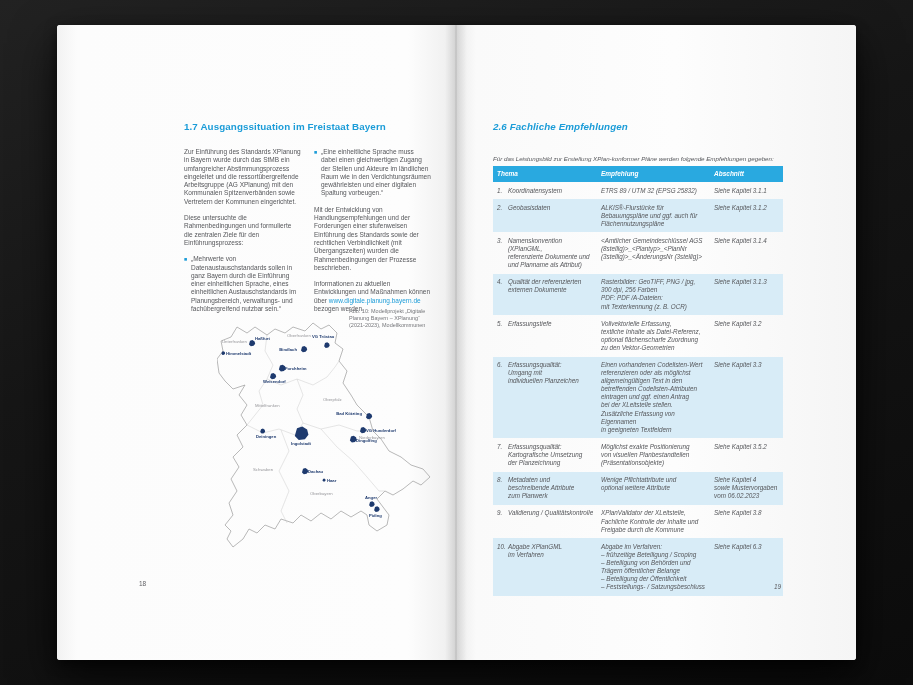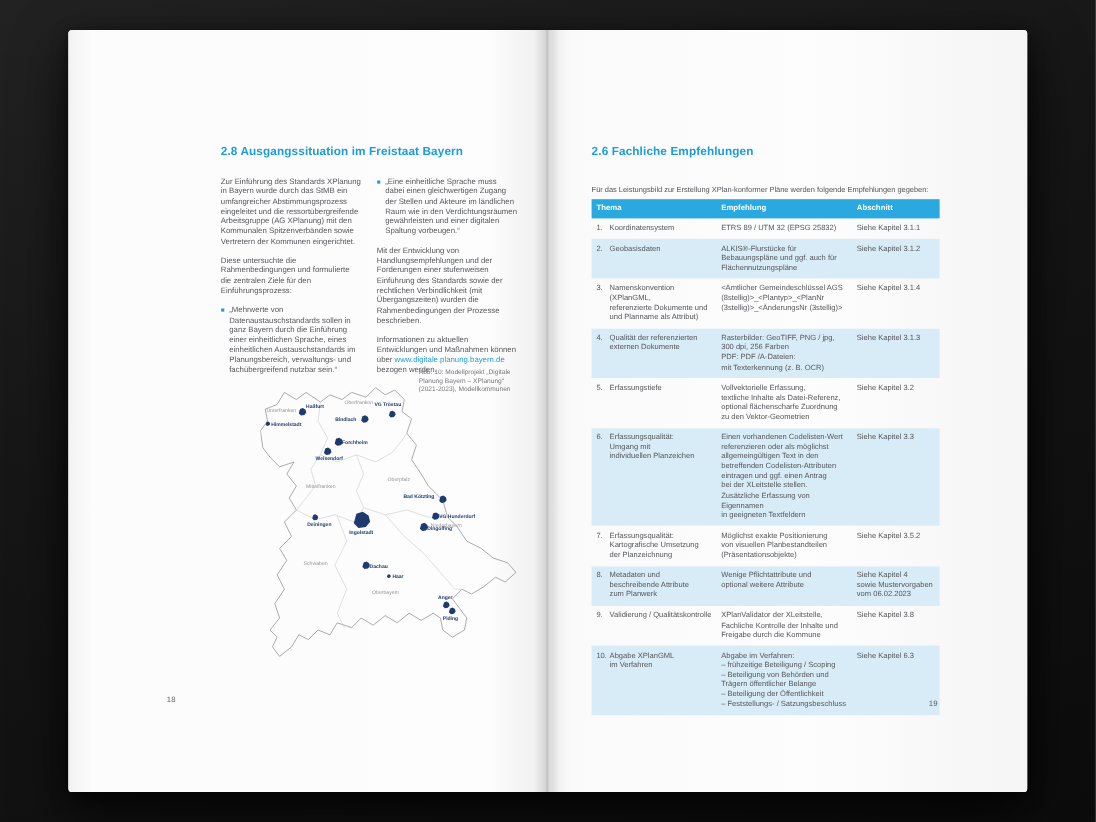--- a/index.html
+++ b/index.html
@@ -4,21 +4,21 @@
 <style>
   html,body{margin:0;padding:0;width:913px;height:685px;overflow:hidden;
     font-family:"Liberation Sans",sans-serif;
     background:linear-gradient(160deg,#222222 0%,#161616 40%,#0c0c0c 100%);}
   .spread{position:absolute;left:57px;top:25px;width:799px;height:635px;border-radius:3px;
     box-shadow:0 18px 45px rgba(0,0,0,.7),0 4px 12px rgba(0,0,0,.5);background:#f7f7f7;}
   .page{position:absolute;top:0;height:635px;overflow:hidden;}
   .page-left{left:0;width:399px;border-radius:3px 0 0 3px;
     background:linear-gradient(90deg,#f2f2f2 0%,#fcfcfc 5%,#fdfdfd 88%,#ededed 100%);}
   .page-right{left:399px;width:400px;border-radius:0 3px 3px 0;
-    background:linear-gradient(90deg,#ebebeb 0%,#fafafa 5%,#fdfdfd 55%,#f5f5f5 100%);}
+    background:linear-gradient(90deg,#ebebeb 0%,#fafafa 5%,#fdfdfd 55%,#f5f5f5 100%);font-style:italic;}
   .fold{position:absolute;left:388px;top:0;width:22px;height:635px;pointer-events:none;
     background:linear-gradient(90deg,rgba(0,0,0,0) 0%,rgba(0,0,0,.10) 44%,rgba(70,70,70,.28) 50%,rgba(0,0,0,.09) 56%,rgba(0,0,0,0) 100%);}
   .h2{position:absolute;margin:0;font-size:9.8px;font-weight:bold;color:#1b9cd8;letter-spacing:.1px;}
   .bodytext{font-size:6.5px;line-height:8.3px;color:#55565a;}
   .cols{position:absolute;left:127px;top:123px;width:248px;display:flex;gap:13px;}
   .col{width:117px;}
   .col p{margin:0 0 8px 0;}
   .bullet{display:flex;margin:0 0 8px 0;}
   .bmark{color:#1b9cd8;width:7px;flex:none;font-size:5.4px;line-height:8.5px;}
   .link{color:#1b9cd8;text-decoration:none;cursor:pointer;}
@@ -42,21 +42,21 @@
   .cell.c1{display:flex;}
   .num{width:11px;flex:none;}
   .pre{white-space:pre-line;}
 </style>
 </head>
 <body>
 
 <div class="spread">
 
   <div class="page page-left">
-    <h2 class="h2" style="left:127px;top:96px;">2.8 Ausgangssituation im Freistaat Bayern</h2>
+    <h2 class="h2" style="left:127px;top:96px;">1.7 Ausgangssituation im Freistaat Bayern</h2>
 
     <div class="cols bodytext">
       <div class="col">
         <p>Zur Einführung des Standards XPlanung in Bayern wurde durch das StMB ein umfangreicher Abstimmungsprozess eingeleitet und die ressortübergreifende Arbeitsgruppe (AG XPlanung) mit den Kommunalen Spitzenverbänden sowie Vertretern der Kommunen eingerichtet.</p>
         <p>Diese untersuchte die Rahmenbedingungen und formulierte die zentralen Ziele für den Einführungsprozess:</p>
         <div class="bullet">
           <span class="bmark">■</span>
           <span>„Mehrwerte von Datenaustauschstandards sollen in ganz Bayern durch die Einführung einer einheitlichen Sprache, eines einheitlichen Austauschstandards im Planungsbereich, verwaltungs- und fachübergreifend nutzbar sein.“</span>
         </div>
       </div>

